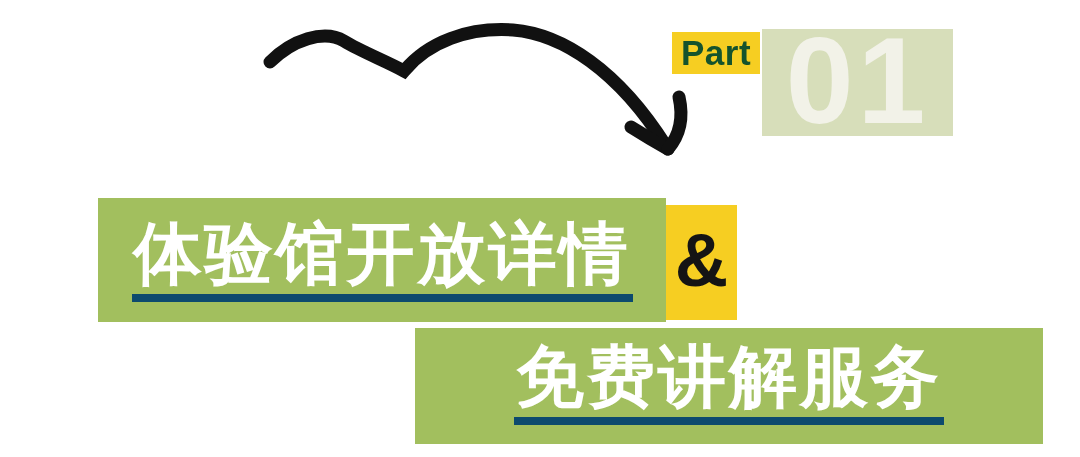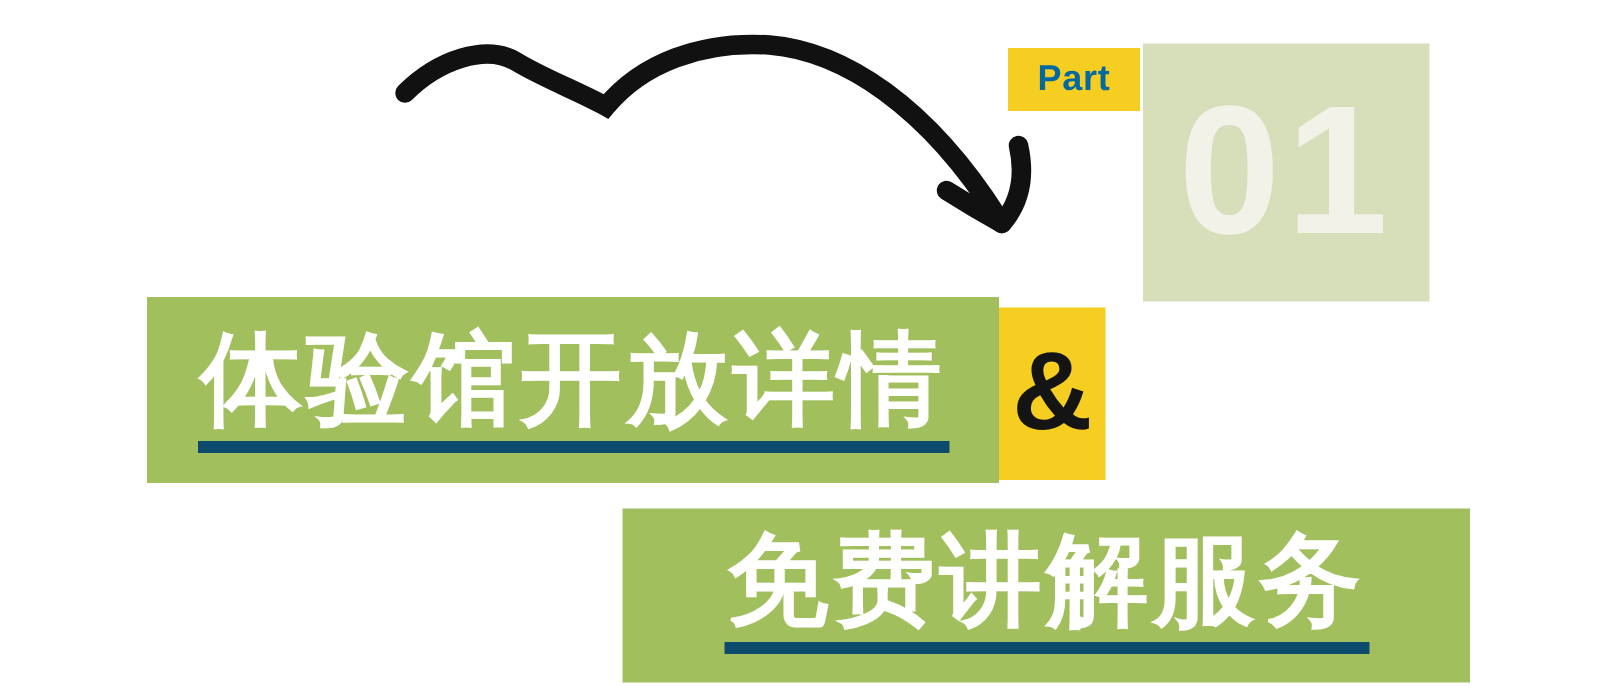--- a/index.html
+++ b/index.html
@@ -21,49 +21,49 @@
   }
 
   
   .part-badge {
     left: 672px; top: 32px;
     width: 88px; height: 42px;
     background: #f6ce22;
     display: flex; align-items: center; justify-content: center;
   }
   .part-badge span {
-    color: #0369a1;
-    font-size: 24px;
+    color: #14532d;
+    font-size: 35px;
     font-weight: 800;
     letter-spacing: 0.5px;
   }
 
   
   .part-number-box {
     left: 762px; top: 29px;
-    width: 191px; height: 172px;
+    width: 191px; height: 107px;
     background: #d7deba;
     display: flex; align-items: center; justify-content: center;
   }
   .part-number-box span {
     color: #f2f2e8;
     font-size: 122px;
     font-weight: 900;
     letter-spacing: 4px;
     line-height: 1;
     transform: translateY(-2px);
   }
 
   
   .banner {
     background: #a2bf5e;
     display: flex; align-items: center; justify-content: center;
   }
   .banner-1 { left: 98px;  top: 198px; width: 568px; height: 124px; }
-  .banner-2 { left: 415px; top: 339px; width: 565px; height: 116px; }
+  .banner-2 { left: 415px; top: 328px; width: 628px; height: 116px; }
   .banner .headline {
     color: #ffffff;
     font-size: 68px;
     font-weight: 900;
     letter-spacing: 3px;
     line-height: 1;
     border-bottom: 8px solid #0c4a6e;
     padding: 0 2px 7px 2px;
     white-space: nowrap;
   }

